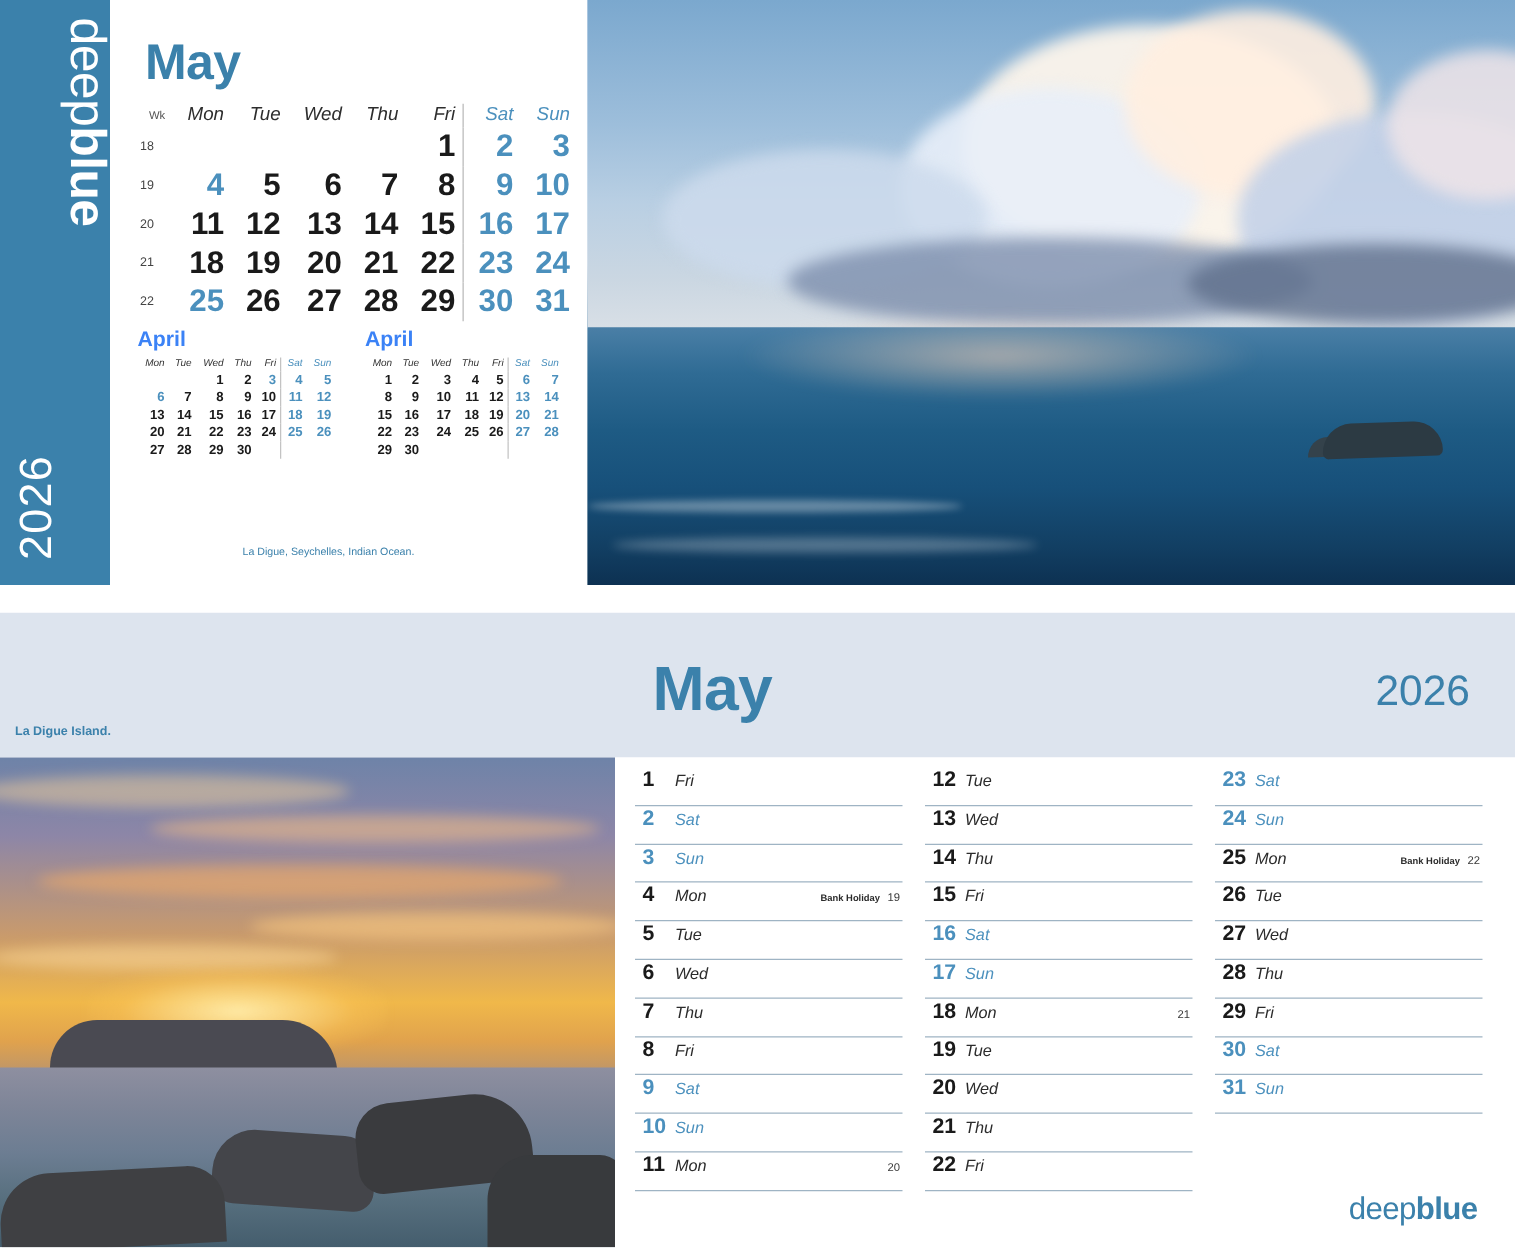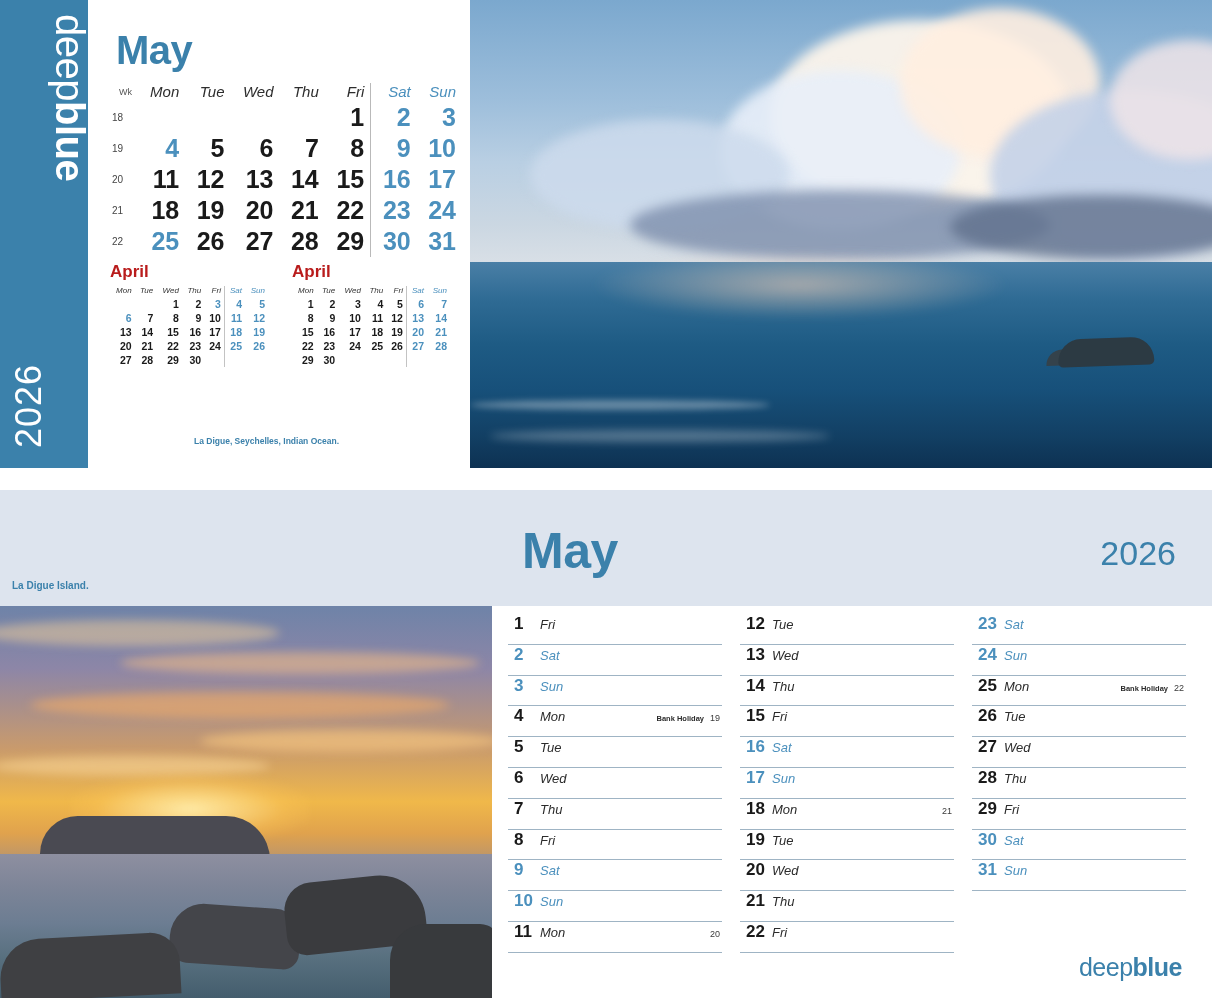--- a/index.html
+++ b/index.html
@@ -121,21 +121,21 @@
     left: 22px; top: 262px;
     width: 352px;
     display: flex;
     gap: 22px;
   }
   .mini {
     width: 160px;
   }
   .mini h4 {
     margin: 0 0 4px 0;
-    color: #b91c1c;
+    color: #3b82f6;
     font-size: 17px;
     font-weight: 700;
   }
   table.minigrid { border-collapse: collapse; width: 158px; }
   table.minigrid th {
     font-size: 8px;
     font-weight: 400;
     font-style: italic;
     color: #333;
     text-align: right;
@@ -149,21 +149,21 @@
     text-align: right;
     padding: 1px 3px 1px 0;
   }
   table.minigrid td.weekend { color: #4b90bd; }
   table.minigrid .sep { border-left: 1px solid #c3c3c3; }
 
   #top-caption {
     position: absolute;
     left: 106px; bottom: 22px;
     font-size: 8.5px;
-    font-weight: 700;
+    font-weight: 400;
     color: #3b81ab;
   }
 
   
   #top-photo {
     position: absolute;
     left: 470px; top: 0;
     width: 742px; height: 468px;
     overflow: hidden;
     background: linear-gradient(180deg, #6f9dc9 0%, #9fc0dd 32%, #b7c9dd 45%, #4b7fa5 56%, #1d4f74 78%, #123d5e 100%);

